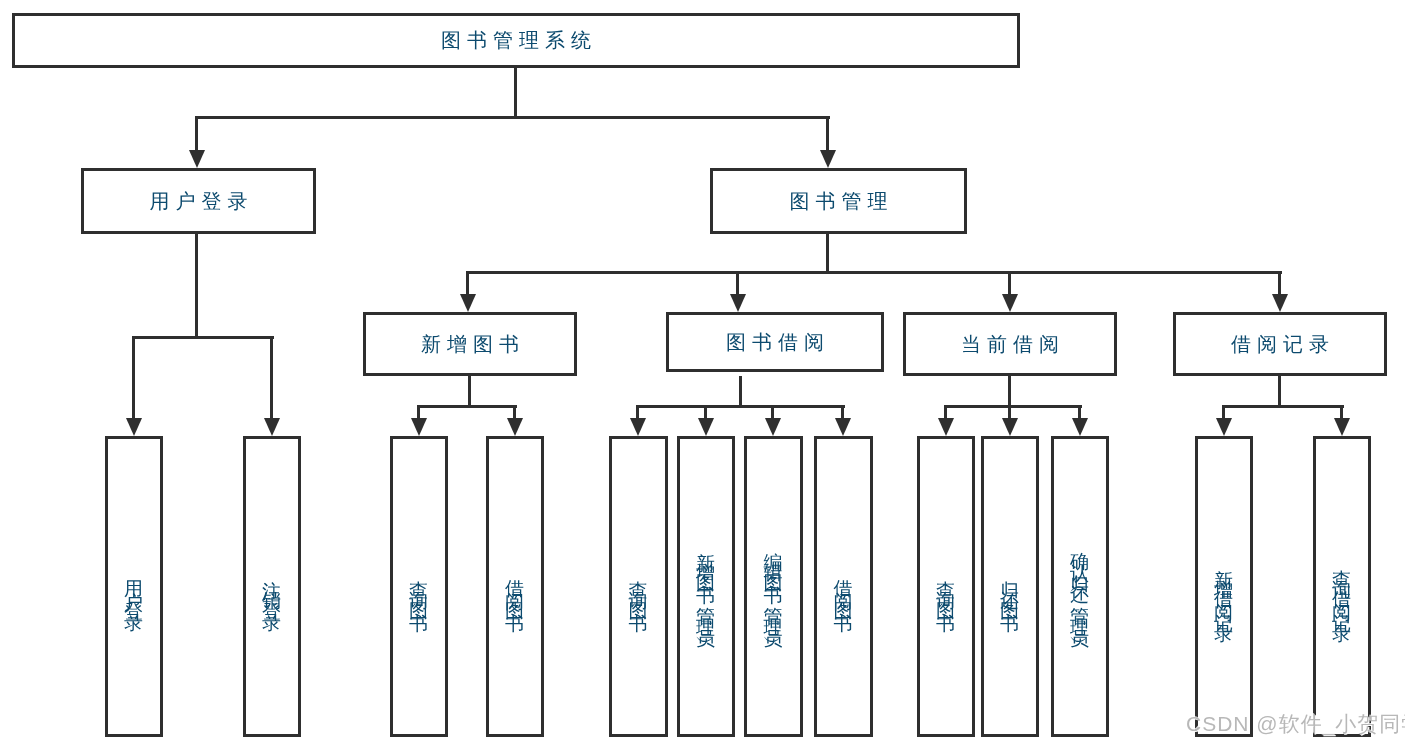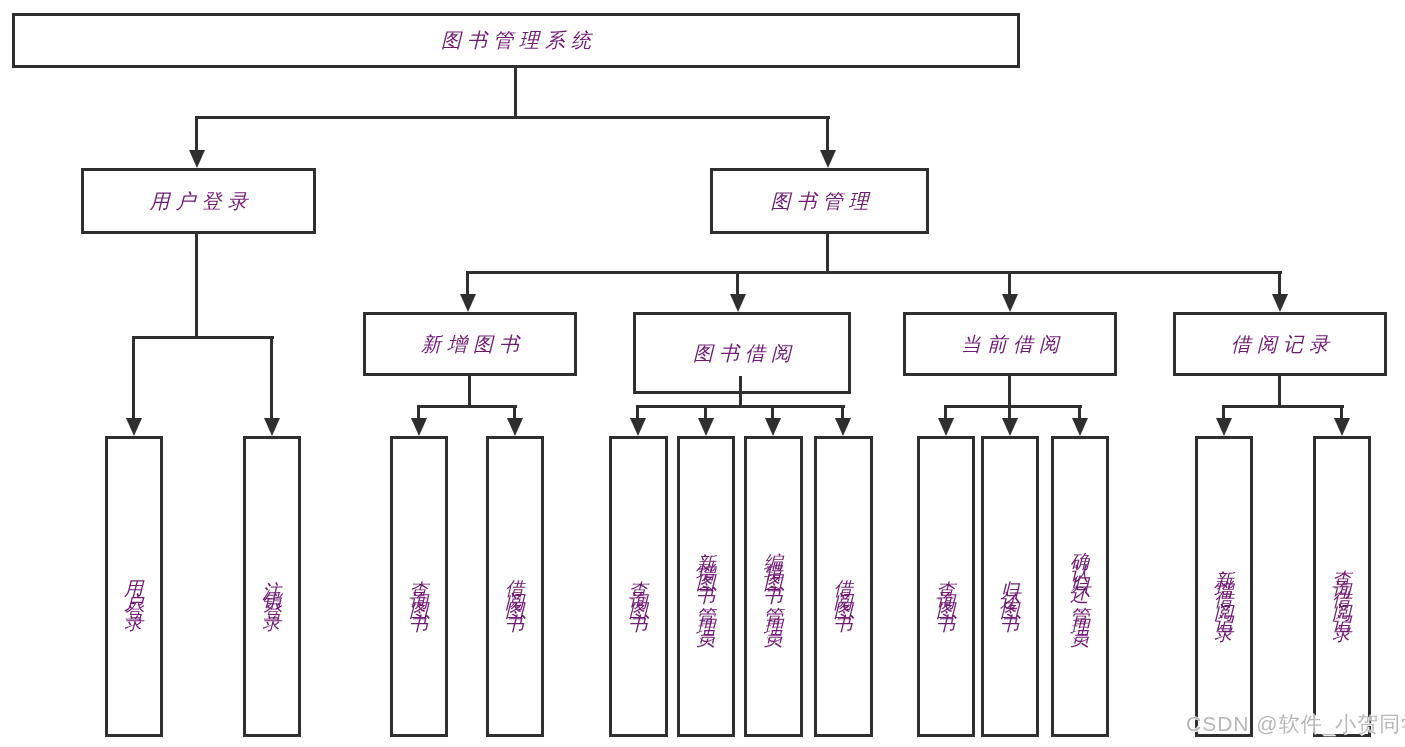--- a/index.html
+++ b/index.html
@@ -17,22 +17,21 @@
   }
   
   .node {
     position: absolute;
     box-sizing: border-box;
     border: 3px solid #2f2f2f;
     background: #ffffff;
     display: flex;
     align-items: center;
     justify-content: center;
-    color: #701a75;
-    font-style: italic;
+    color: #0c4a6e;
   }
   .node.h {
     font-size: 20px;
     letter-spacing: 6px;
     text-indent: 6px;
     white-space: nowrap;
   }
   .node.v {
     writing-mode: vertical-rl;
     text-orientation: mixed;
@@ -80,42 +79,42 @@
   <div class="node h" style="left:12px; top:13px; width:1008px; height:55px;">图书管理系统</div>
 
   <div class="vline" style="left:514px; top:68px; height:50px;"></div>
   <div class="hline" style="left:195px; top:116px; width:635px;"></div>
   <div class="vline" style="left:195px; top:118px; height:32px;"></div>
   <div class="arrow" style="left:189px; top:150px;"></div>
   <div class="vline" style="left:826px; top:118px; height:32px;"></div>
   <div class="arrow" style="left:820px; top:150px;"></div>
 
   <div class="node h" style="left:81px; top:168px; width:235px; height:66px;">用户登录</div>
-  <div class="node h" style="left:710px; top:168px; width:219px; height:66px;">图书管理</div>
+  <div class="node h" style="left:710px; top:168px; width:257px; height:66px;">图书管理</div>
 
   <div class="vline" style="left:195px; top:234px; height:104px;"></div>
   <div class="hline" style="left:132px; top:336px; width:142px;"></div>
   <div class="vline" style="left:132px; top:338px; height:80px;"></div>
   <div class="arrow" style="left:126px; top:418px;"></div>
   <div class="vline" style="left:270px; top:338px; height:80px;"></div>
   <div class="arrow" style="left:264px; top:418px;"></div>
 
   <div class="vline" style="left:826px; top:234px; height:39px;"></div>
   <div class="hline" style="left:466px; top:271px; width:816px;"></div>
   <div class="vline" style="left:466px; top:273px; height:21px;"></div>
   <div class="arrow" style="left:460px; top:294px;"></div>
   <div class="vline" style="left:736px; top:273px; height:21px;"></div>
   <div class="arrow" style="left:730px; top:294px;"></div>
   <div class="vline" style="left:1008px; top:273px; height:21px;"></div>
   <div class="arrow" style="left:1002px; top:294px;"></div>
   <div class="vline" style="left:1278px; top:273px; height:21px;"></div>
   <div class="arrow" style="left:1272px; top:294px;"></div>
 
   <div class="node h" style="left:363px; top:312px; width:214px; height:64px;">新增图书</div>
-  <div class="node h" style="left:633px; top:312px; width:218px; height:82px;">图书借阅</div>
+  <div class="node h" style="left:666px; top:312px; width:218px; height:60px;">图书借阅</div>
   <div class="node h" style="left:903px; top:312px; width:214px; height:64px;">当前借阅</div>
   <div class="node h" style="left:1173px; top:312px; width:214px; height:64px;">借阅记录</div>
 
   <div class="vline" style="left:468px; top:376px; height:31px;"></div>
   <div class="hline" style="left:417px; top:405px; width:100px;"></div>
   <div class="vline" style="left:417px; top:407px; height:11px;"></div>
   <div class="arrow" style="left:411px; top:418px;"></div>
   <div class="vline" style="left:513px; top:407px; height:11px;"></div>
   <div class="arrow" style="left:507px; top:418px;"></div>
 

